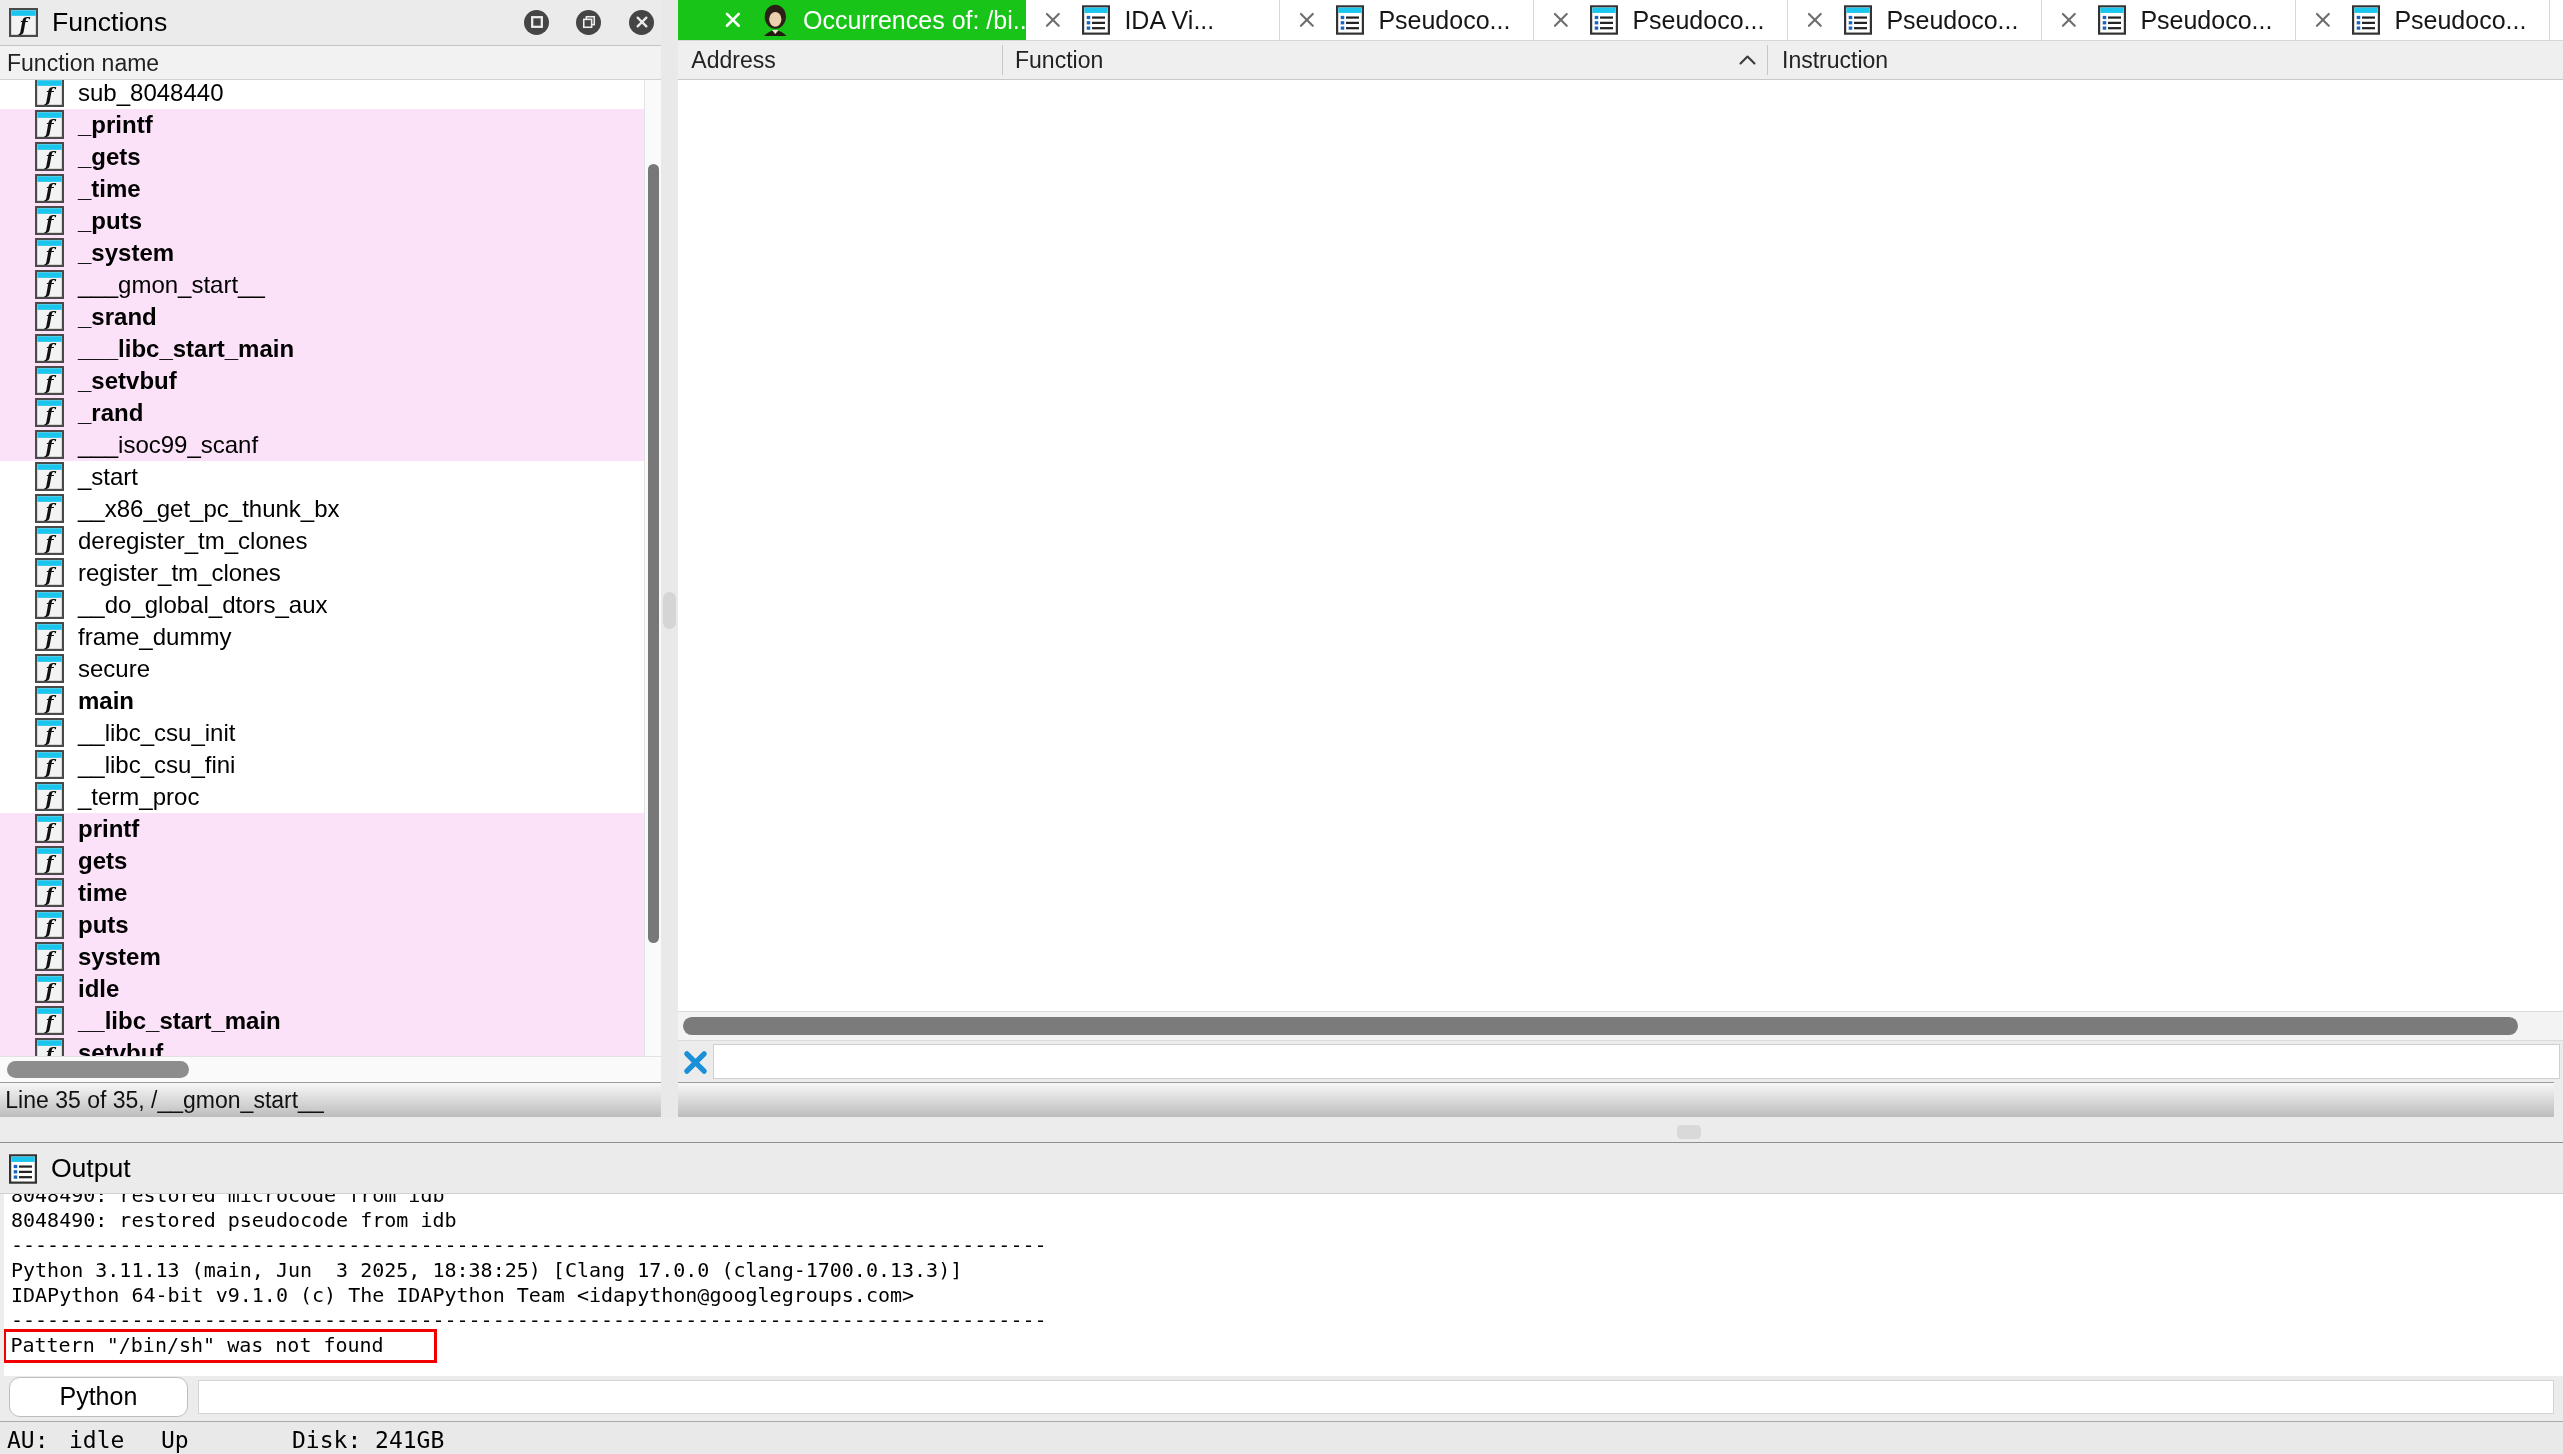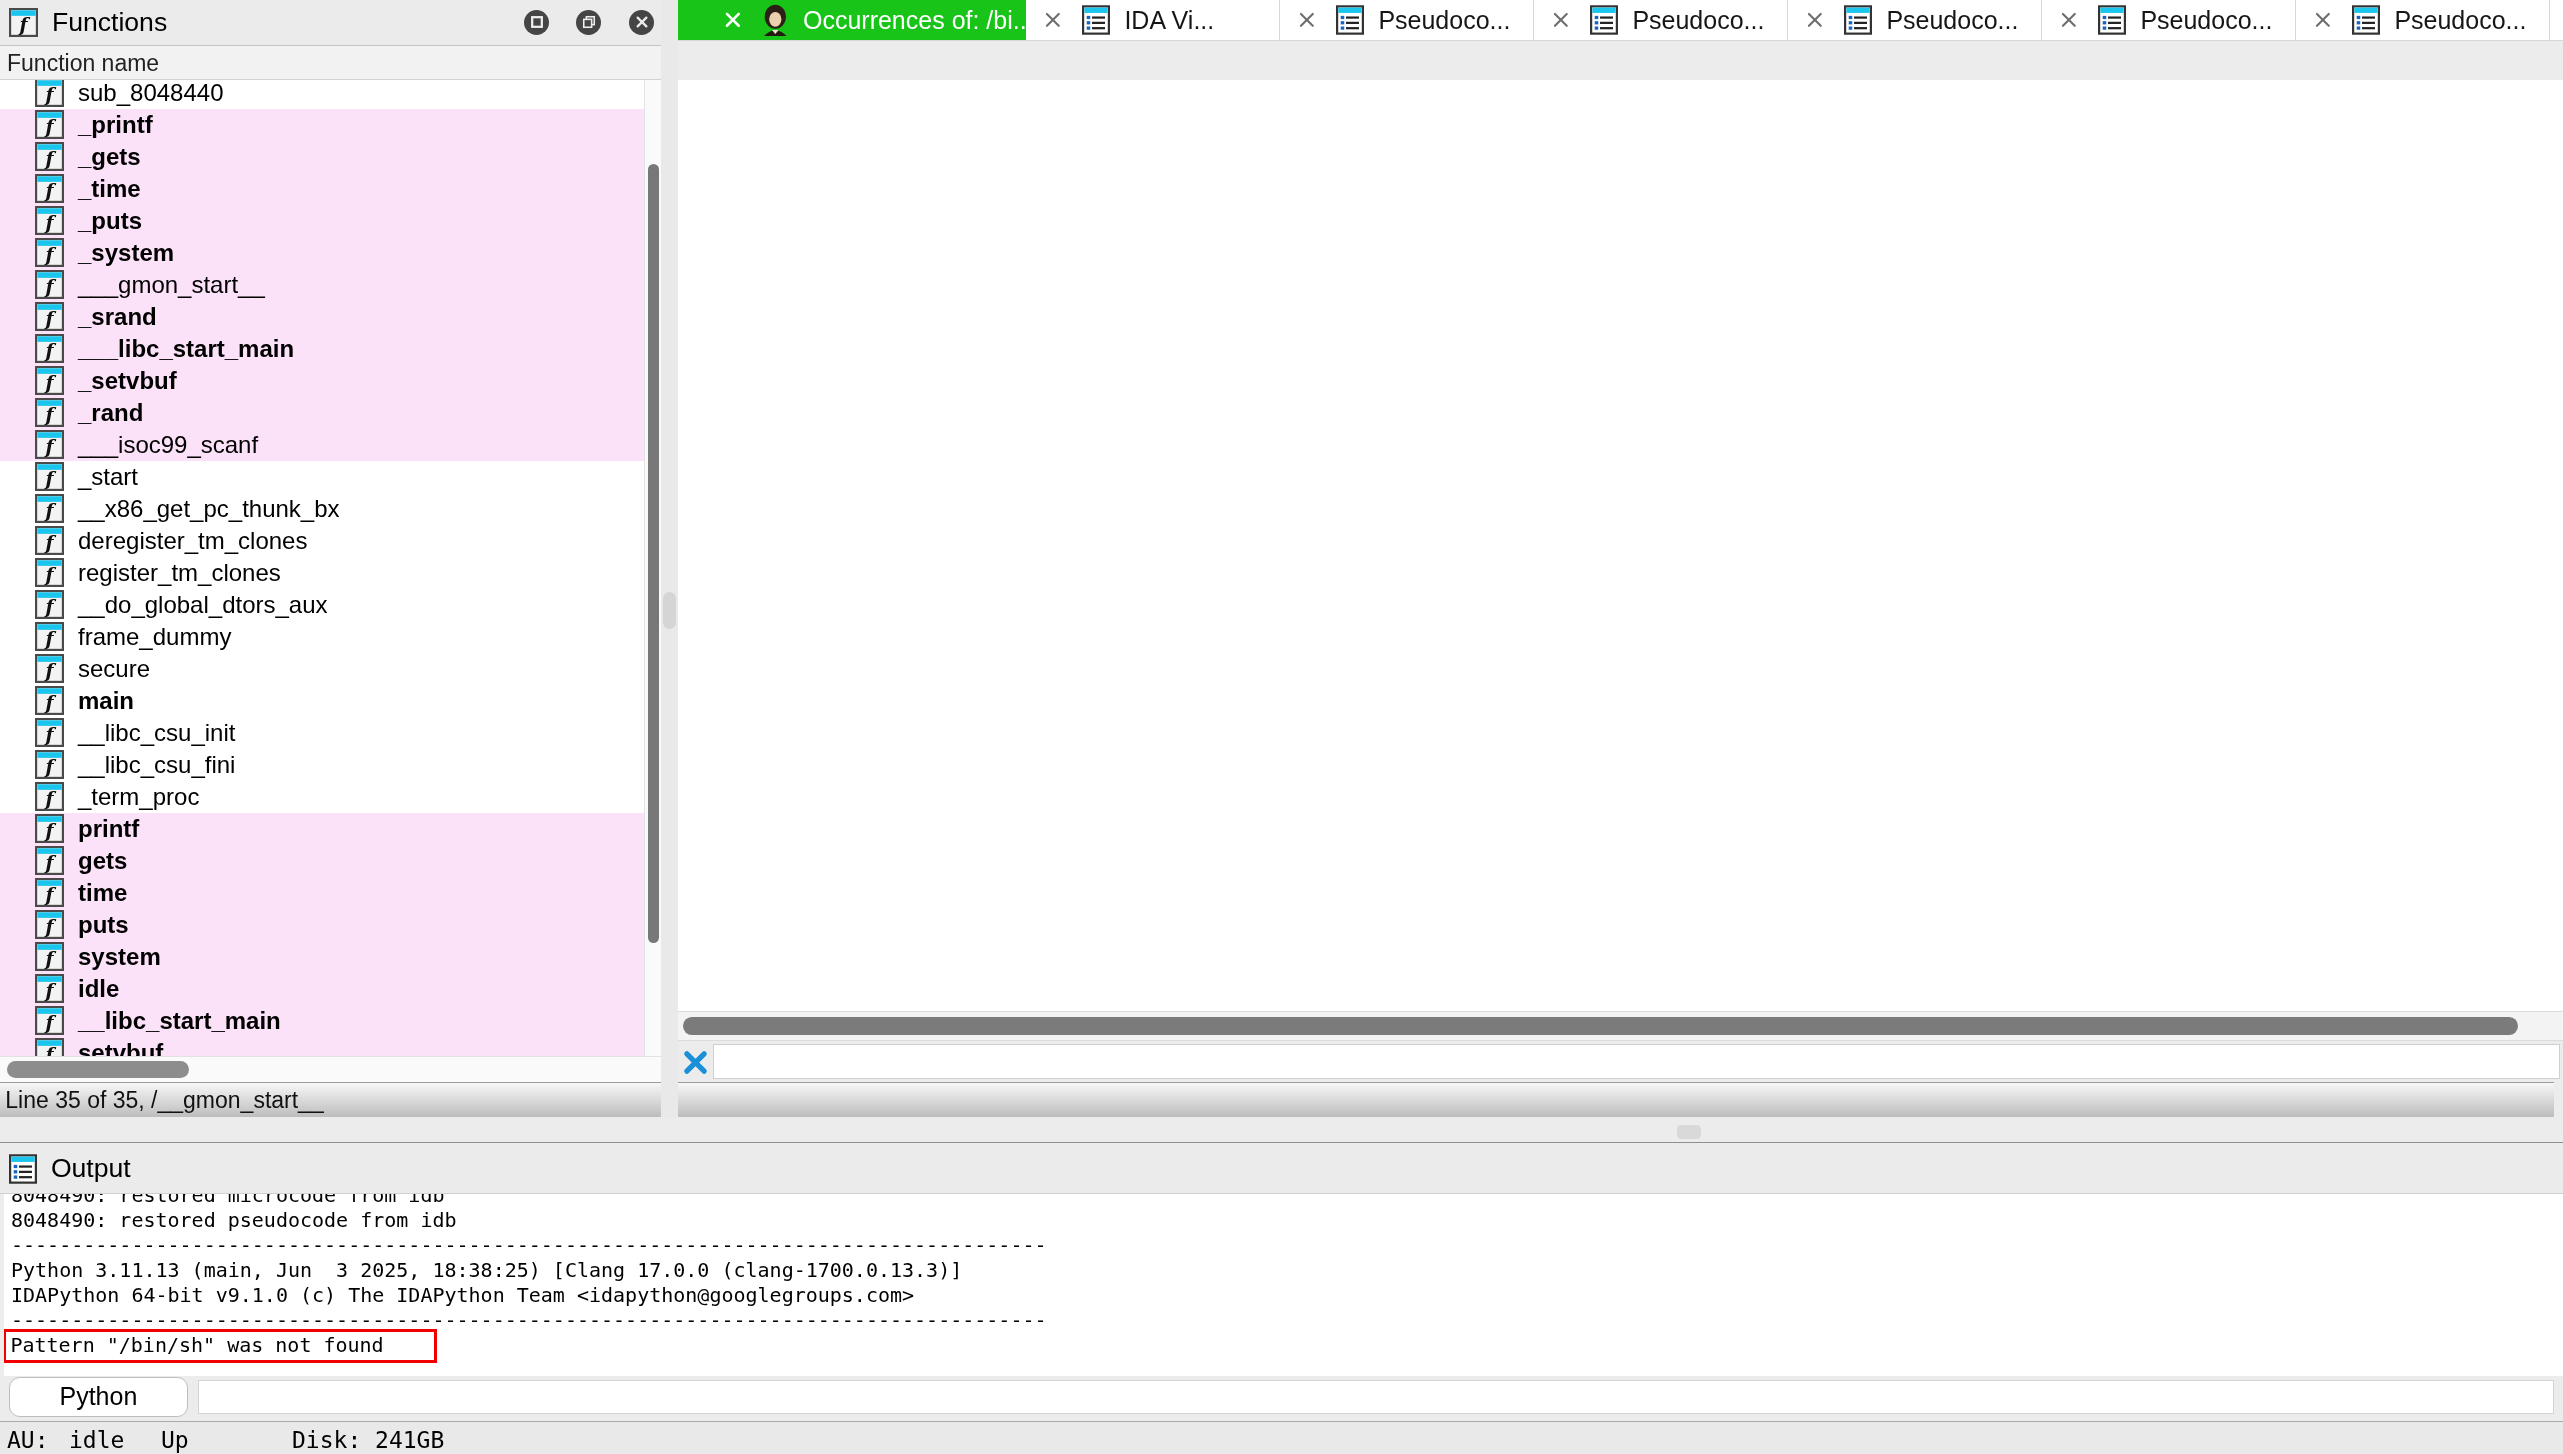--- a/index.html
+++ b/index.html
@@ -595,20 +595,32 @@
             <rect x="6.8" y="11.2" width="8.8" height="1.5" fill="#222"></rect>
             <rect x="3.2" y="14.4" width="2.4" height="2.2" fill="#1463c6"></rect>
             <rect x="6.8" y="14.8" width="8.8" height="1.5" fill="#222"></rect>
           </svg>
         </span>
         <span class="tlbl">Pseudoco...</span>
       </div>
       <div class="tab" style="width: 254px;"></div>
     </div>
 
+  <div class="colheader">
+    <span class="c" id="col-address">Address</span>
+    <span class="c" id="col-function">Function</span>
+    <span class="sort" id="sort-arrow">
+        <svg width="21" height="14" viewBox="0 0 24 16">
+          <polyline points="4,12 12,4 20,12" fill="none" stroke="#3c3c3c" stroke-width="2.4" stroke-linejoin="round" stroke-linecap="round"></polyline>
+        </svg>
+      </span>
+    <span class="c" id="col-instruction">Instruction</span>
+    <span class="col-div" id="div1"></span>
+    <span class="col-div" id="div2"></span>
+  </div>
   <div class="table-body"></div>
   <div class="h-scroll-right">
     <div class="h-thumb-right"></div>
   </div>
   <div class="filterbar">
     <span class="filter-clear" id="filter-clear">
         <svg width="25" height="25" viewBox="0 0 26 26">
           <line x1="4" y1="4" x2="22" y2="22" stroke="#1b8fd8" stroke-width="5.5" stroke-linecap="round"></line>
           <line x1="22" y1="4" x2="4" y2="22" stroke="#1b8fd8" stroke-width="5.5" stroke-linecap="round"></line>
         </svg>

